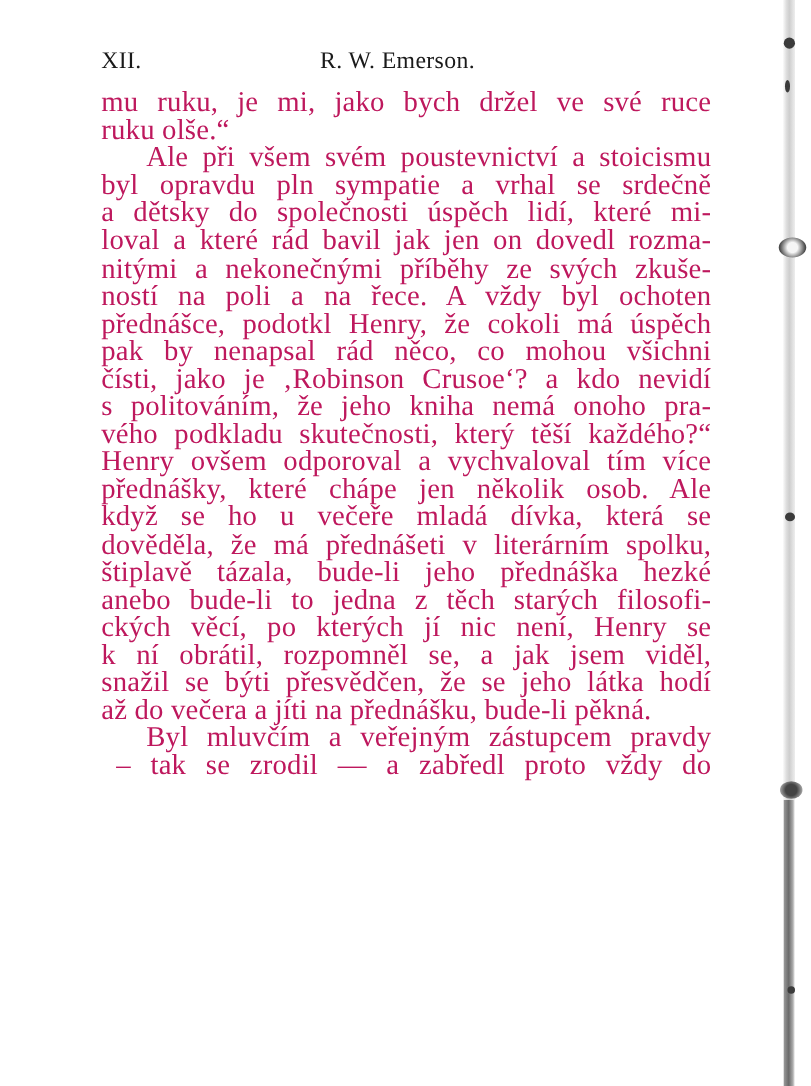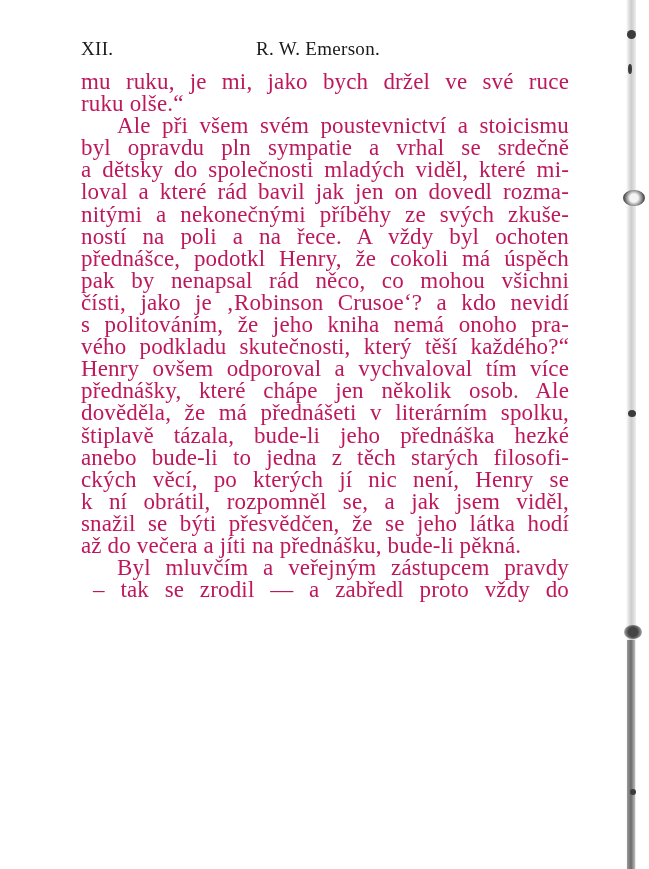--- a/index.html
+++ b/index.html
@@ -46,31 +46,32 @@
 <div class="header">
   <span class="page-no">XII.</span>
   <span class="running-title">R. W. Emerson.</span>
 </div>
 
 <div class="text-block">
   <div class="line">mu ruku, je mi, jako bych držel ve své ruce</div>
   <div class="line last">ruku olše.“</div>
   <div class="line indent">Ale při všem svém poustevnictví a stoicismu</div>
   <div class="line">byl opravdu pln sympatie a vrhal se srdečně</div>
-  <div class="line">a dětsky do společnosti mladých viděl, které mi-</div>
+  <div class="line">a dětsky do společnosti úspěch lidí, které mi-</div>
   <div class="line">loval a které rád bavil jak jen on dovedl rozma-</div>
   <div class="line">nitými a nekonečnými příběhy ze svých zkuše-</div>
   <div class="line">ností na poli a na řece. A vždy byl ochoten</div>
   <div class="line">přednášce, podotkl Henry, že cokoli má úspěch</div>
   <div class="line">pak by nenapsal rád něco, co mohou všichni</div>
   <div class="line">čísti, jako je ‚Robinson Crusoe‘? a kdo nevidí</div>
   <div class="line">s politováním, že jeho kniha nemá onoho pra-</div>
   <div class="line">vého podkladu skutečnosti, který těší každého?“</div>
   <div class="line">Henry ovšem odporoval a vychvaloval tím více</div>
   <div class="line">přednášky, které chápe jen několik osob. Ale</div>
+  <div class="line">když se ho u večeře mladá dívka, která se</div>
   <div class="line">dověděla, že má přednášeti v literárním spolku,</div>
   <div class="line">štiplavě tázala, bude-li jeho přednáška hezké</div>
   <div class="line">anebo bude-li to jedna z těch starých filosofi-</div>
   <div class="line">ckých věcí, po kterých jí nic není, Henry se</div>
   <div class="line">k ní obrátil, rozpomněl se, a jak jsem viděl,</div>
   <div class="line">snažil se býti přesvědčen, že se jeho látka hodí</div>
   <div class="line last">až do večera a jíti na přednášku, bude-li pěkná.</div>
   <div class="line indent">Byl mluvčím a veřejným zástupcem pravdy</div>
   <div class="line indent-small">– tak se zrodil — a zabředl proto vždy do</div>
 </div>

